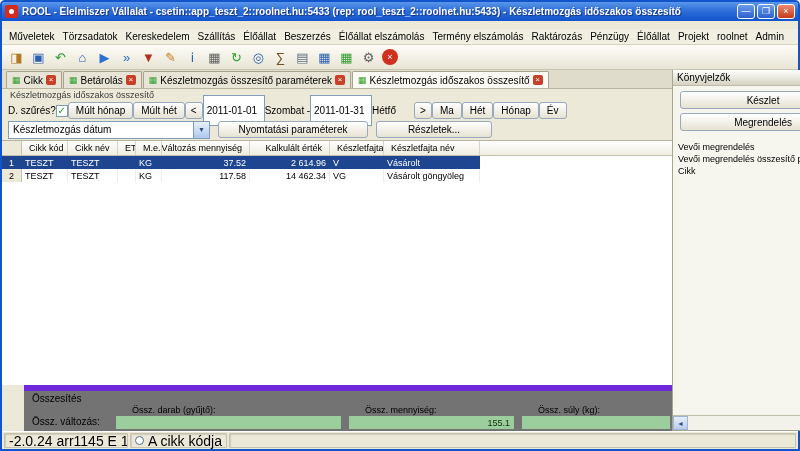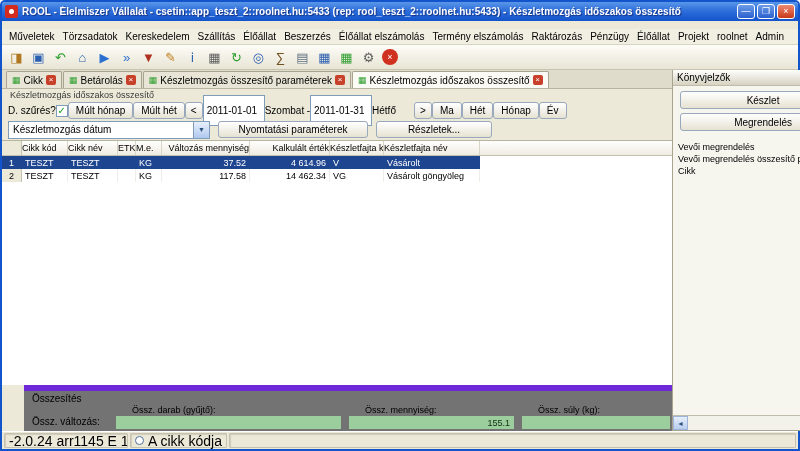--- a/index.html
+++ b/index.html
@@ -64,21 +64,21 @@
   .day-label { font-size:10px; min-width:42px; }
   .combo { display:flex; height:18px; width:202px; border:1px solid #7F9DB9; background:#fff; align-items:center; }
   .combo-text { flex:1; font-size:10px; padding:0 4px; white-space:nowrap; overflow:hidden; }
   .combo-arrow { width:16px; height:16px; flex:0 0 16px; background:linear-gradient(#E8F0FC,#AFC8EE);
                  border-left:1px solid #7F9DB9; color:#30507C; font-size:7px;
                  display:flex; align-items:center; justify-content:center; }
 
   
   .tablearea { flex:1; background:#fff; overflow:hidden; border-top:1px solid #B8B4A2; }
   .thead { display:flex; height:15px; background:linear-gradient(#FEFEFD,#EFECE1); border-bottom:1px solid #C4C0B0; }
-  .th { font-size:9px; padding:0 0; border-right:1px solid #D8D4C6; display:flex; align-items:center;
+  .th { font-size:9px; padding:0 7px; border-right:1px solid #D8D4C6; display:flex; align-items:center;
         overflow:hidden; white-space:nowrap;text-align:center; }
   .gutter { width:20px; flex:0 0 20px; background:#ECE9D8; border-right:1px solid #C4C0B0;
             display:flex; align-items:center; justify-content:center; font-size:9px; }
   .tr { display:flex; height:13px; }
   .td { font-size:9px; padding:0 3px; border-right:1px solid #EEEEE8; overflow:hidden; white-space:nowrap;
         display:flex; align-items:center; }
   .c0{width:46px;flex:0 0 46px} .c1{width:50px;flex:0 0 50px} .c2{width:18px;flex:0 0 18px}
   .c3{width:26px;flex:0 0 26px} .c4{width:88px;flex:0 0 88px;justify-content:flex-end}
   .c5{width:80px;flex:0 0 80px;justify-content:flex-end} .c6{width:54px;flex:0 0 54px}
   .c7{width:96px;flex:0 0 96px}
@@ -259,21 +259,21 @@
             <div class="th c7">Készletfajta név</div>
           </div>
         <div>
             <div class="tr selected">
               <div class="gutter">1</div>
               <div class="td c0">TESZT</div>
               <div class="td c1">TESZT</div>
               <div class="td c2"></div>
               <div class="td c3">KG</div>
               <div class="td c4">37.52</div>
-              <div class="td c5">4 614.96</div>
+              <div class="td c5">2 614.96</div>
               <div class="td c6">V</div>
               <div class="td c7">Vásárolt</div>
             </div>
             <div class="tr">
               <div class="gutter">2</div>
               <div class="td c0">TESZT</div>
               <div class="td c1">TESZT</div>
               <div class="td c2"></div>
               <div class="td c3">KG</div>
               <div class="td c4">117.58</div>

